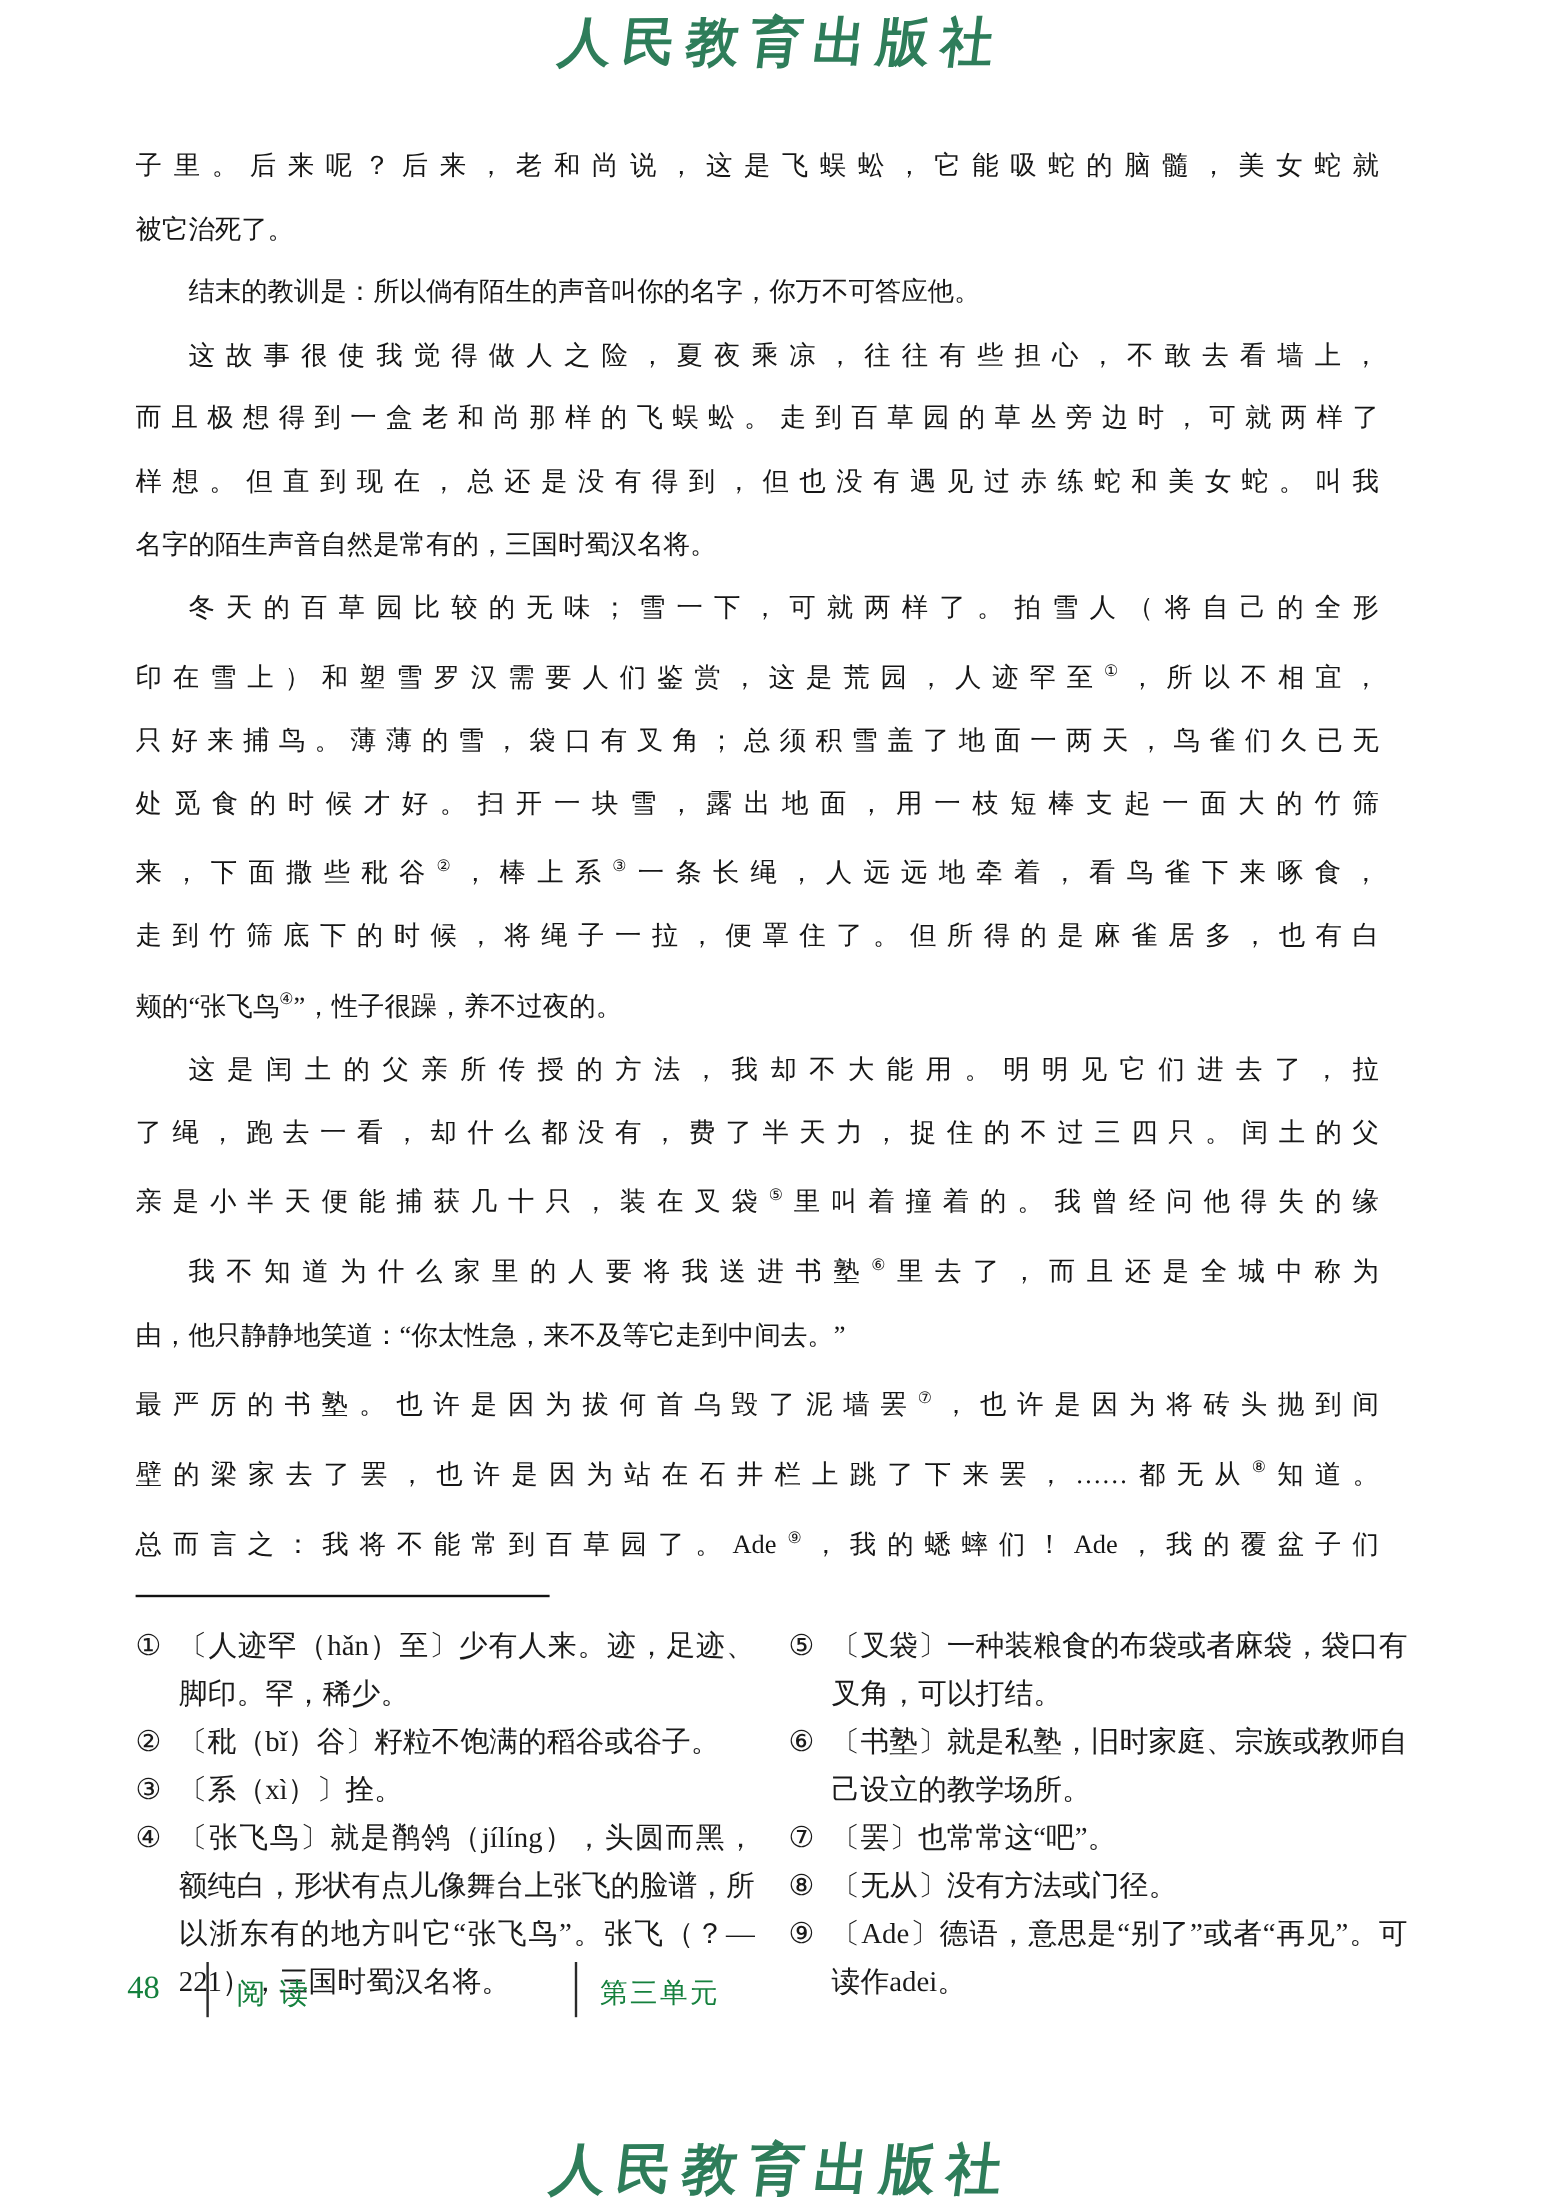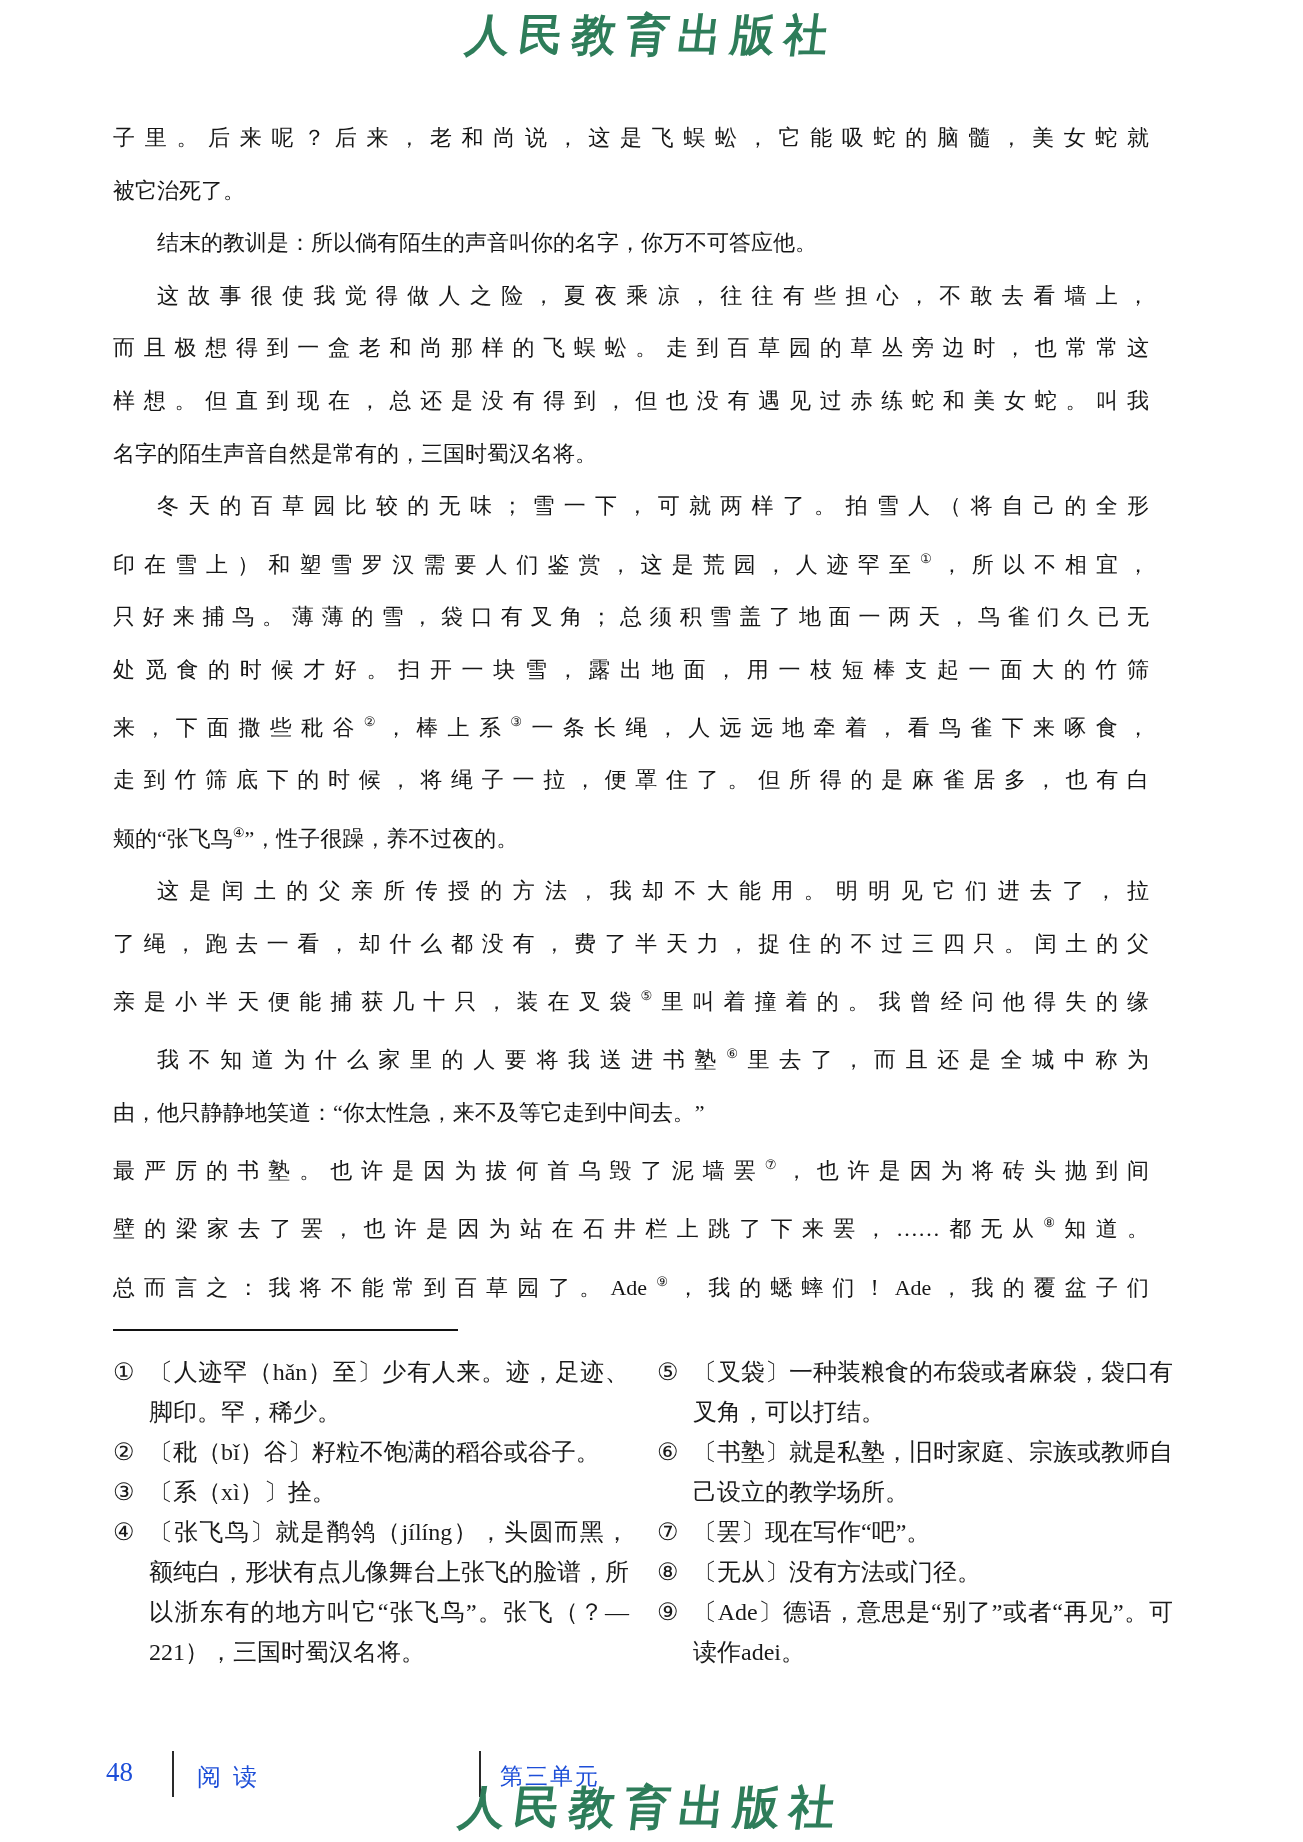--- a/index.html
+++ b/index.html
@@ -38,41 +38,41 @@
     position:absolute; left:113px; top:1352px;
     display:flex; gap:28px;
     font-size:24px; line-height:40px; color:#1a1a1a;
   }
   .fncol { width:516px; }
   .fn { display:flex; }
   .fnm { flex:0 0 36px; }
   .fnt { flex:1; text-align:justify; text-justify:inter-ideograph; }
 
   
-  .pfooter { position:absolute; left:0; top:1747px; width:100%; height:54px; color:#1d4ed8; }
+  .pfooter { position:absolute; left:0; top:1631px; width:100%; height:54px; color:#15803d; }
   .pgnum { position:absolute; left:106px; top:10px; font-size:27px; }
   .fbar  { position:absolute; top:4px; width:2px; height:46px; background:#2a2a2a; }
   .fbar1 { left:172px; }
   .fbar2 { left:479px; }
   .fsec  { position:absolute; left:197px; top:14px; font-size:24px; letter-spacing:3px; }
   .funit { position:absolute; left:500px; top:14px; font-size:23px; letter-spacing:2px; }
 </style>
 </head>
 <body>
 
 <div class="page">
 
   <div class="logo logo-top">人民教育出版社</div>
 
   <main class="body">
     <div class="bl">子里。后来呢？后来，老和尚说，这是飞蜈蚣，它能吸蛇的脑髓，美女蛇就</div>
     <div class="bl end">被它治死了。</div>
     <div class="bl indent end">结末的教训是：所以倘有陌生的声音叫你的名字，你万不可答应他。</div>
     <div class="bl indent">这故事很使我觉得做人之险，夏夜乘凉，往往有些担心，不敢去看墙上，</div>
-    <div class="bl">而且极想得到一盒老和尚那样的飞蜈蚣。走到百草园的草丛旁边时，也常常这</div>
+    <div class="bl">而且极想得到一盒老和尚那样的飞蜈蚣。走到百草园的草丛旁边时，可就两样了</div>
     <div class="bl">样想。但直到现在，总还是没有得到，但也没有遇见过赤练蛇和美女蛇。叫我</div>
     <div class="bl end">名字的陌生声音自然是常有的，三国时蜀汉名将。</div>
     <div class="bl indent">冬天的百草园比较的无味；雪一下，可就两样了。拍雪人（将自己的全形</div>
     <div class="bl">印在雪上）和塑雪罗汉需要人们鉴赏，这是荒园，人迹罕至<span class="supref">①</span>，所以不相宜，</div>
     <div class="bl">只好来捕鸟。薄薄的雪，袋口有叉角；总须积雪盖了地面一两天，鸟雀们久已无</div>
     <div class="bl">处觅食的时候才好。扫开一块雪，露出地面，用一枝短棒支起一面大的竹筛</div>
     <div class="bl">来，下面撒些秕谷<span class="supref">②</span>，棒上系<span class="supref">③</span>一条长绳，人远远地牵着，看鸟雀下来啄食，</div>
     <div class="bl">走到竹筛底下的时候，将绳子一拉，便罩住了。但所得的是麻雀居多，也有白</div>
     <div class="bl end">颊的“张飞鸟<span class="supref">④</span>”，性子很躁，养不过夜的。</div>
     <div class="bl indent">这是闰土的父亲所传授的方法，我却不大能用。明明见它们进去了，拉</div>
@@ -110,21 +110,21 @@
       <div class="fn">
         <span class="fnm">⑤</span>
         <span class="fnt">〔叉袋〕一种装粮食的布袋或者麻袋，袋口有叉角，可以打结。</span>
       </div>
       <div class="fn">
         <span class="fnm">⑥</span>
         <span class="fnt">〔书塾〕就是私塾，旧时家庭、宗族或教师自己设立的教学场所。</span>
       </div>
       <div class="fn">
         <span class="fnm">⑦</span>
-        <span class="fnt">〔罢〕现在写作“吧”。</span>
+        <span class="fnt">〔罢〕也常常这“吧”。</span>
       </div>
       <div class="fn">
         <span class="fnm">⑧</span>
         <span class="fnt">〔无从〕没有方法或门径。</span>
       </div>
       <div class="fn">
         <span class="fnm">⑨</span>
         <span class="fnt">〔Ade〕德语，意思是“别了”或者“再见”。可读作adei。</span>
       </div>
     </div>

